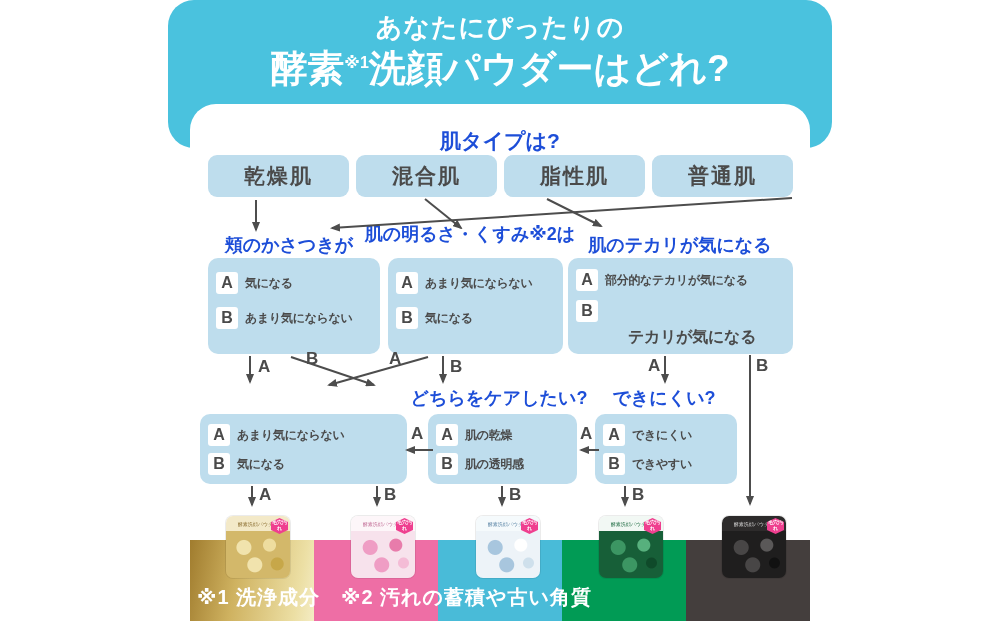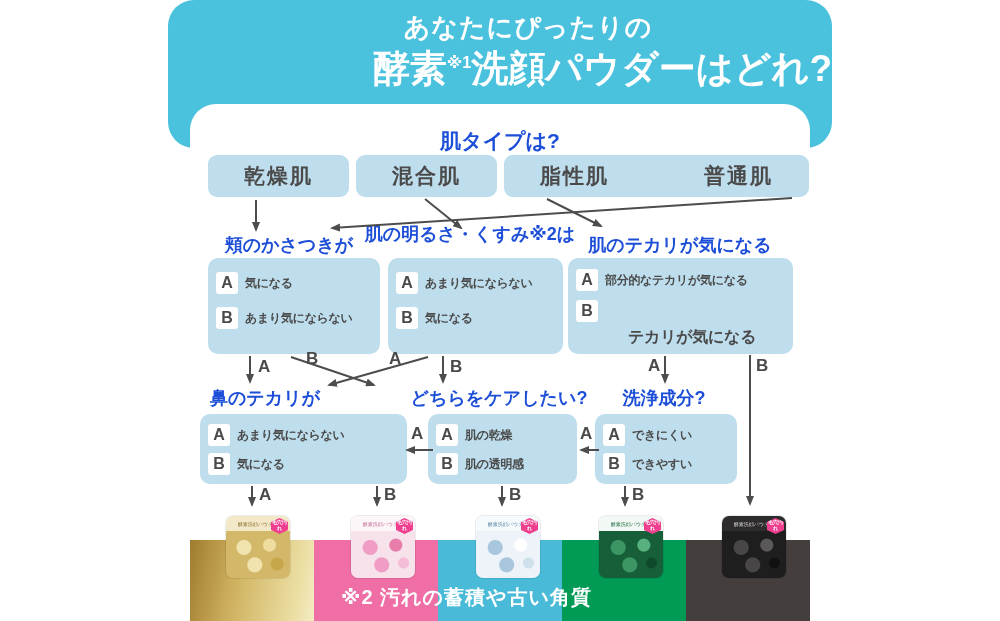--- a/index.html
+++ b/index.html
@@ -2,22 +2,22 @@
 <html><head>
 <meta charset="utf-8">
 <style>
   html,body{margin:0;padding:0;background:#fff;}
   .canvas{position:relative;width:1000px;height:621px;background:#ffffff;overflow:hidden;
           font-family:"Liberation Sans","DejaVu Sans",sans-serif;font-weight:bold;color:#4a4a4a;}
 
   
   .header{position:absolute;left:168px;top:0;width:664px;height:148px;background:#4ac2de;border-radius:26px;}
   .card{position:absolute;left:190px;top:104px;width:620px;height:517px;background:#ffffff;border-radius:26px 26px 0 0;}
-  .ht1{position:absolute;left:168px;top:10px;width:664px;text-align:center;font-size:26px;color:#fff;letter-spacing:1px;padding-left:28px;}
-  .ht2{position:absolute;left:168px;top:44px;width:664px;text-align:right;font-size:37px;color:#fff;letter-spacing:0px;}
+  .ht1{position:absolute;left:168px;top:10px;width:664px;text-align:center;font-size:26px;color:#fff;letter-spacing:1px;}
+  .ht2{position:absolute;left:168px;top:44px;width:664px;text-align:center;font-size:37px;color:#fff;letter-spacing:0px;}
   .ht2 sup{font-size:16px;vertical-align:super;}
 
   
   .plabel{position:absolute;width:240px;text-align:center;color:#1d4ed8;font-size:18px;white-space:nowrap;}
   .plabel.big{font-size:21px;}
 
   
   .skinbox{position:absolute;top:155px;width:141px;height:42px;background:#bedded;border-radius:9px;
            display:flex;align-items:center;justify-content:center;font-size:21px;letter-spacing:2px;}
   .qbox{position:absolute;background:#bedded;border-radius:10px;padding:11px 0 0 8px;box-sizing:border-box;}
@@ -69,21 +69,21 @@
   <div class="header"></div>
   <div class="card"></div>
   <div class="ht1">あなたにぴったりの</div>
   <div class="ht2"><span>酵素</span><sup>※1</sup><span>洗顔パウダーはどれ?</span></div>
 
   <div class="plabel big" style="left:380px;top:127px;">肌タイプは?</div>
 
   <div class="skinbox" style="left:208px;text-align:center;">乾燥肌</div>
   <div class="skinbox" style="left:356px;">混合肌</div>
   <div class="skinbox" style="left:504px;">脂性肌</div>
-  <div class="skinbox" style="left:628px;padding-left:40px;">普通肌</div>
+  <div class="skinbox" style="left:652px;">普通肌</div>
 
   <div class="plabel" style="left:169px;top:233px;">頬のかさつきが</div>
   <div class="plabel" style="left:350px;top:222px;">肌の明るさ・くすみ※2は</div>
   <div class="plabel" style="left:560px;top:233px;">肌のテカリが気になる</div>
 
   <div class="qbox" style="left:208px;top:258px;width:172px;height:96px;">
     <div class="qrow">
         <span class="chip">A</span>
         <span class="ans">気になる</span>
       </div>
@@ -106,23 +106,22 @@
     <div class="qrow">
         <span class="chip">A</span>
         <span class="ans">部分的なテカリが気になる</span>
       </div>
     <div class="qrow" style="margin-top:3px;">
         <span class="chip">B</span>
       </div>
     <div class="ans2">テカリが気になる</div>
   </div>
 
-  <div class="plabel" style="left:145px;top:386px;">鼻のテカリが</div>
   <div class="plabel" style="left:379px;top:386px;">どちらをケアしたい?</div>
-  <div class="plabel" style="left:544px;top:386px;">洗浄成分?</div>
+  <div class="plabel" style="left:544px;top:386px;">できにくい?</div>
 
   <div class="qbox" style="left:200px;top:414px;width:207px;height:70px;padding-top:8px;">
     <div class="qrow l3">
         <span class="chip">A</span>
         <span class="ans">あまり気にならない</span>
       </div>
     <div class="qrow l3" style="margin-top:3px;">
         <span class="chip">B</span>
         <span class="ans">気になる</span>
       </div>
@@ -222,15 +221,16 @@
     <div class="pkg-badge">毛穴汚れ</div>
   </div>
   <div class="pkg v5" style="left:722px;">
     <div class="pkg-top">
         <span class="pkg-label">酵素洗顔パウダー</span>
       </div>
     <div class="pkg-body"></div>
     <div class="pkg-badge">毛穴汚れ</div>
   </div>
 
+  <div class="fnote" style="left:197px;">※1 洗浄成分</div>
   <div class="fnote" style="left:341px;">※2 汚れの蓄積や古い角質</div>
 
 </div>
 
 </body></html>

